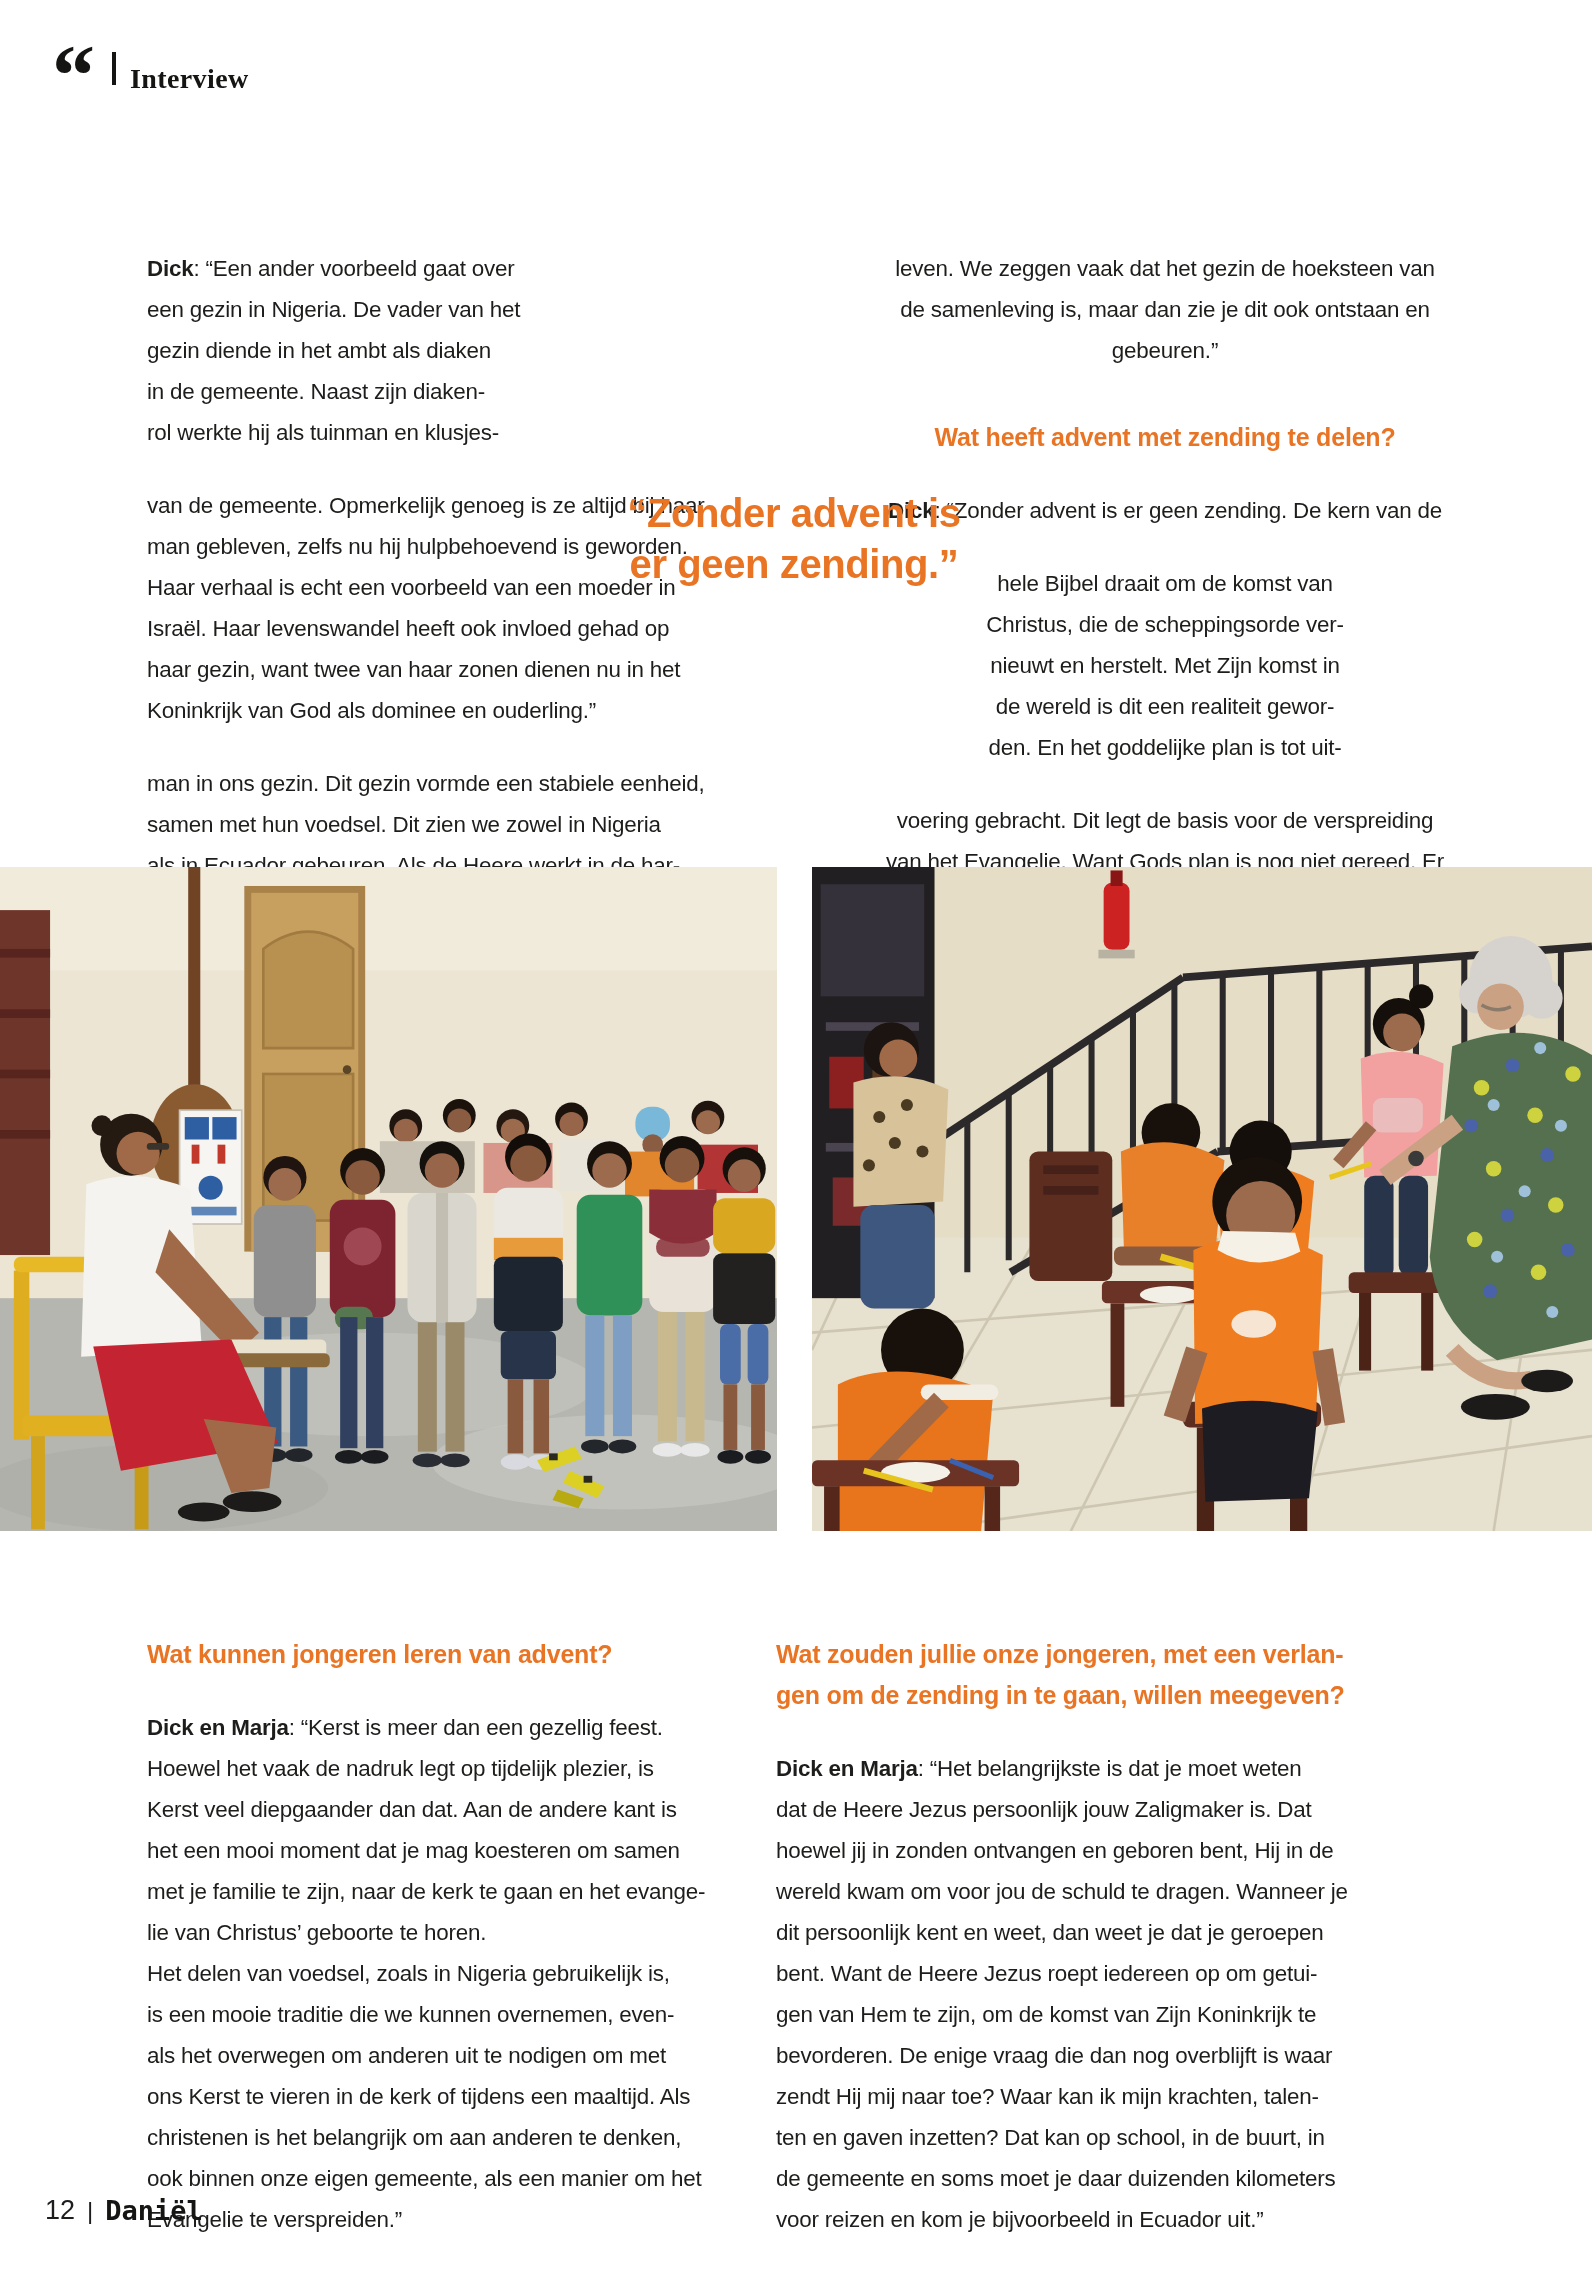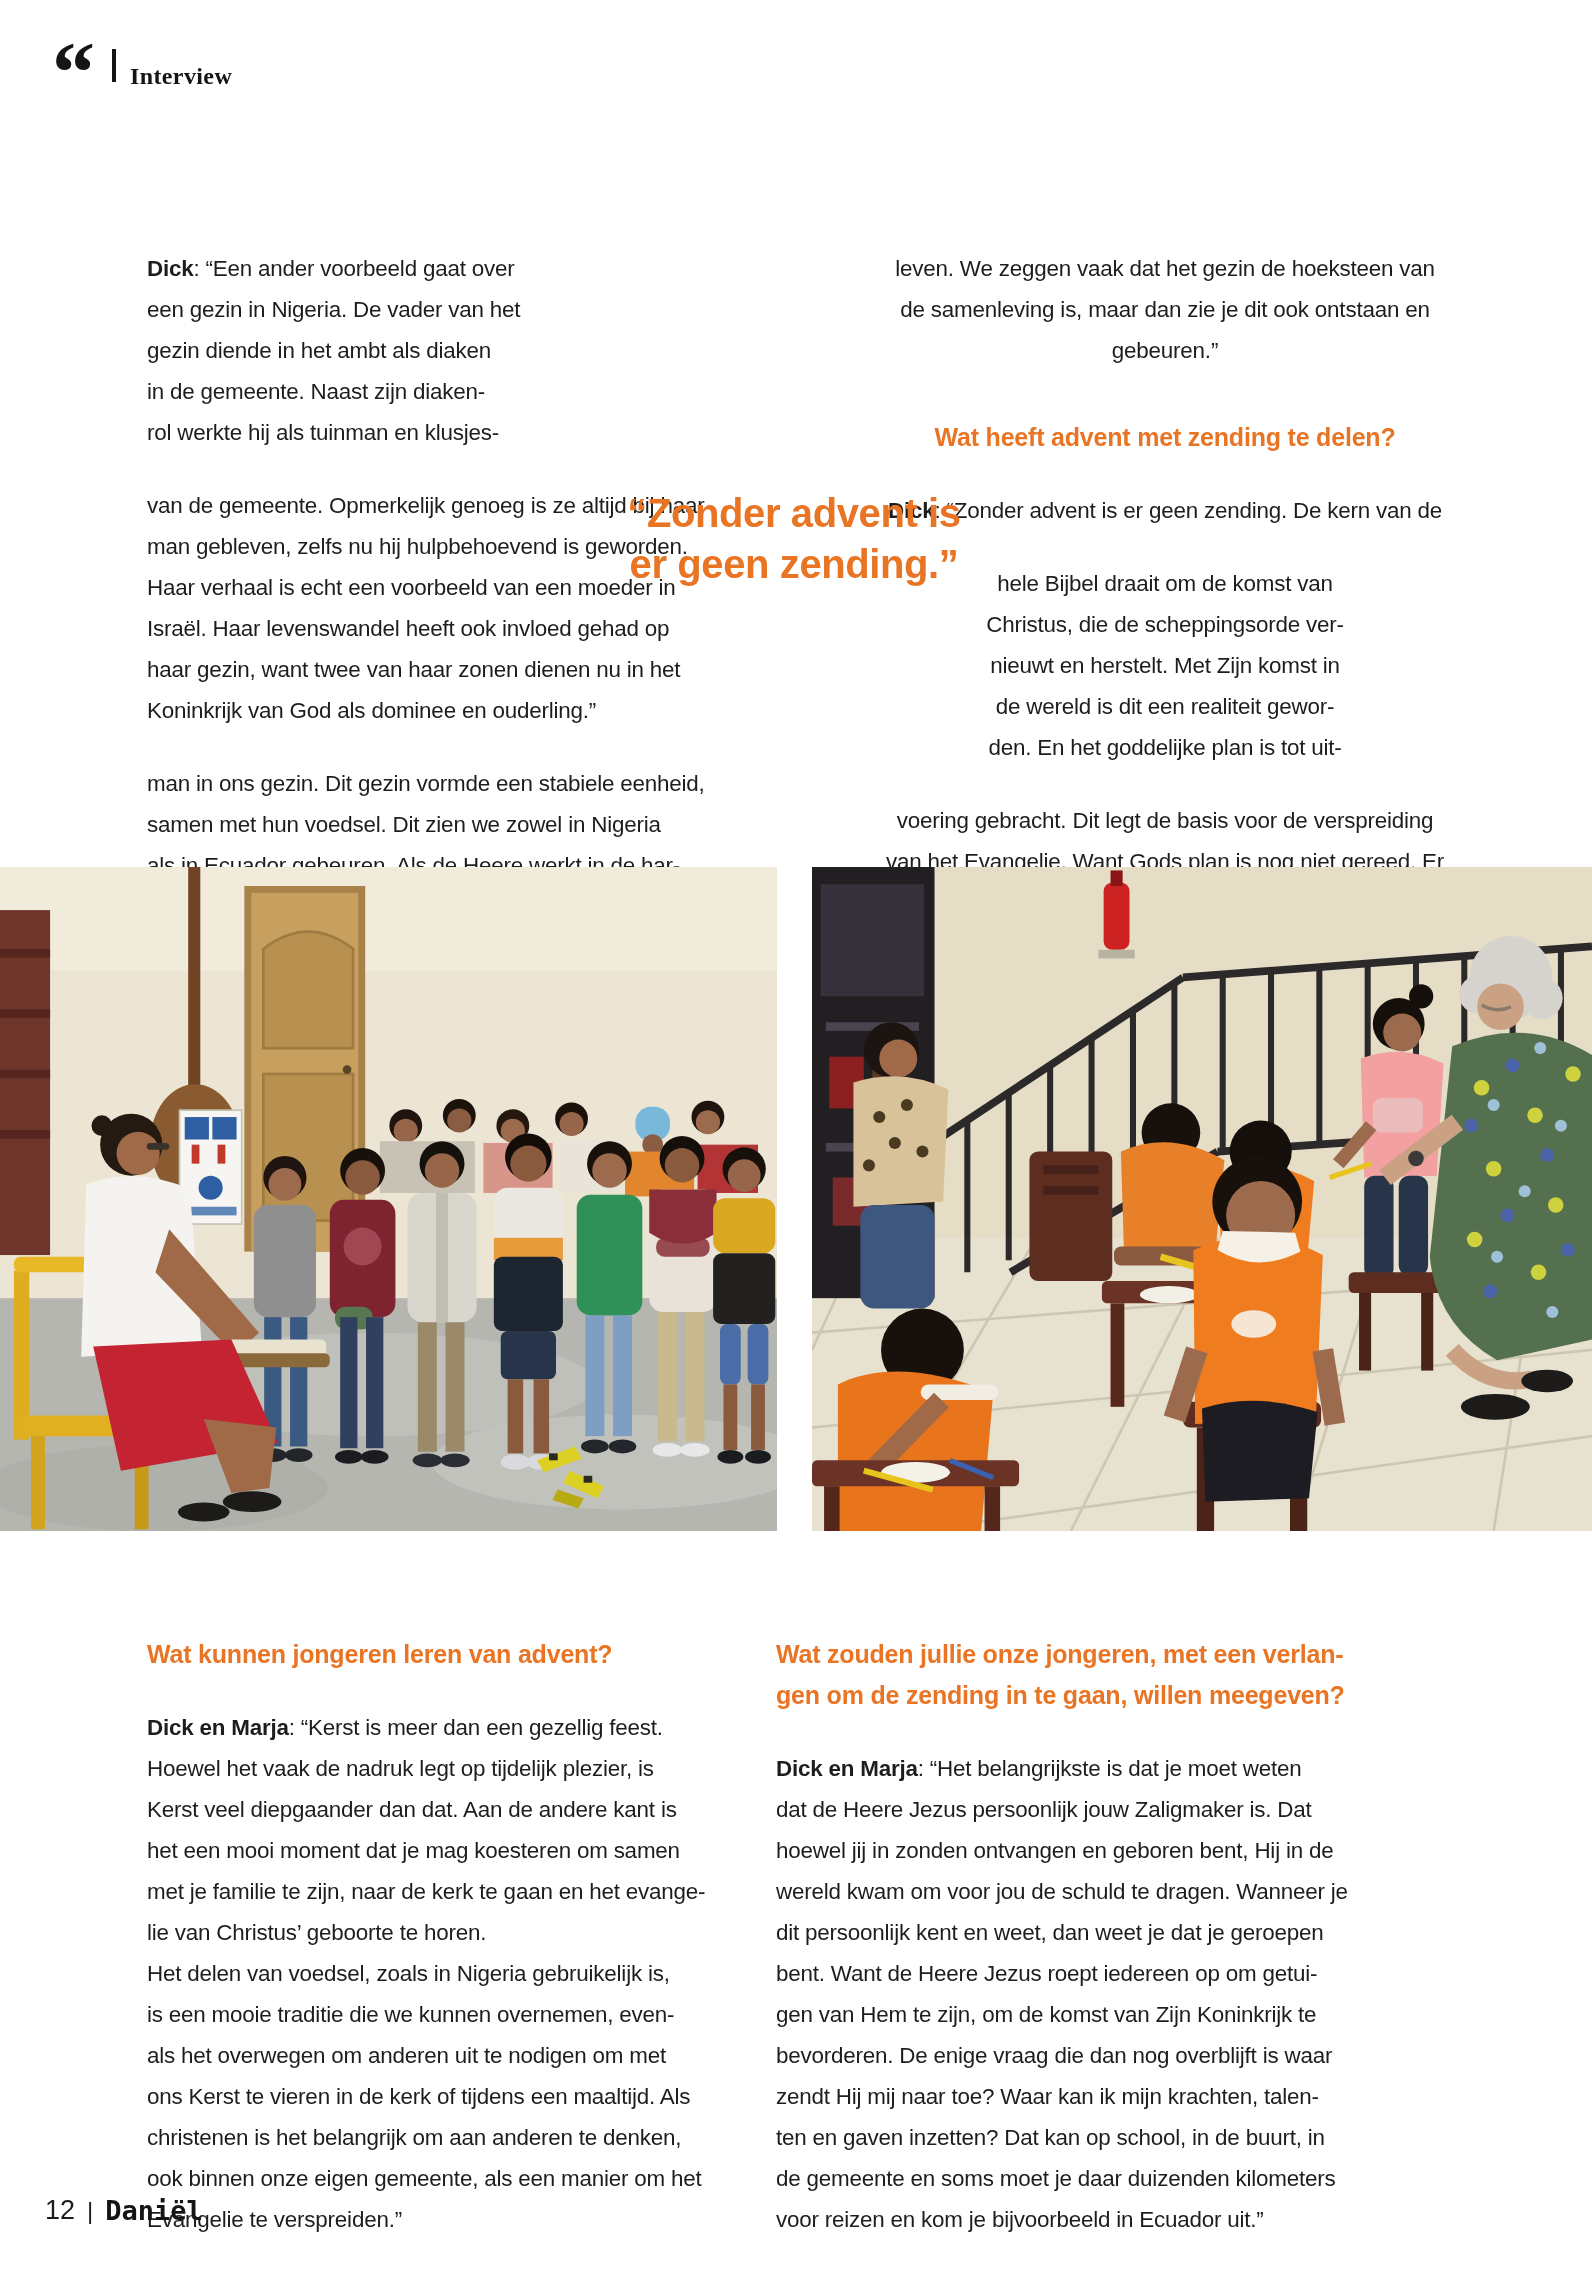--- a/index.html
+++ b/index.html
@@ -12,21 +12,21 @@
   
   .page-header { position:absolute; left:52px; top:41px; display:flex; align-items:center; gap:14px; }
   .quote-glyph {
     font-family:"Liberation Serif", serif; font-weight:bold; color:#151513;
     font-size:86px; line-height:0; height:29px; display:block;
     transform:translateY(22.4px); letter-spacing:-5.2px;
   }
   .header-sep { width:3.5px; height:33px; background:#151513; margin-left:8.6px; }
   .header-label {
     font-family:"Liberation Serif", serif; font-weight:bold;
-    font-size:24px; color:#151513; letter-spacing:0.4px;margin-top:22px;
+    font-size:28px; color:#151513; letter-spacing:0.4px;margin-top:22px;
   }
   
   .col { position:absolute; white-space:pre; }
   .body-text { font-size:22.4px; line-height:41px; letter-spacing:-0.2px; white-space:pre; }
   .speaker { font-weight:bold; }
   .orange-heading {
     color:#e87424; font-weight:bold; font-size:25px; line-height:41px;
     letter-spacing:-0.2px; white-space:pre;
   }
   .upper-left  { left:147px; top:216px;  width:673px; }

